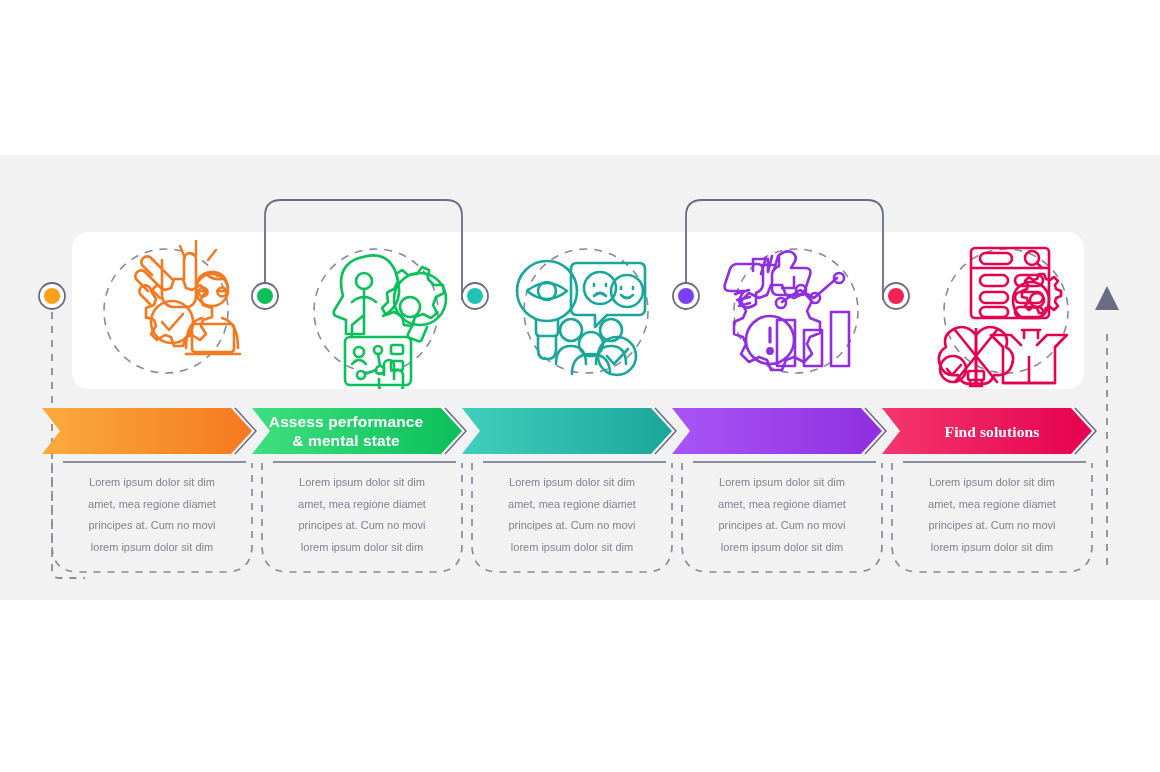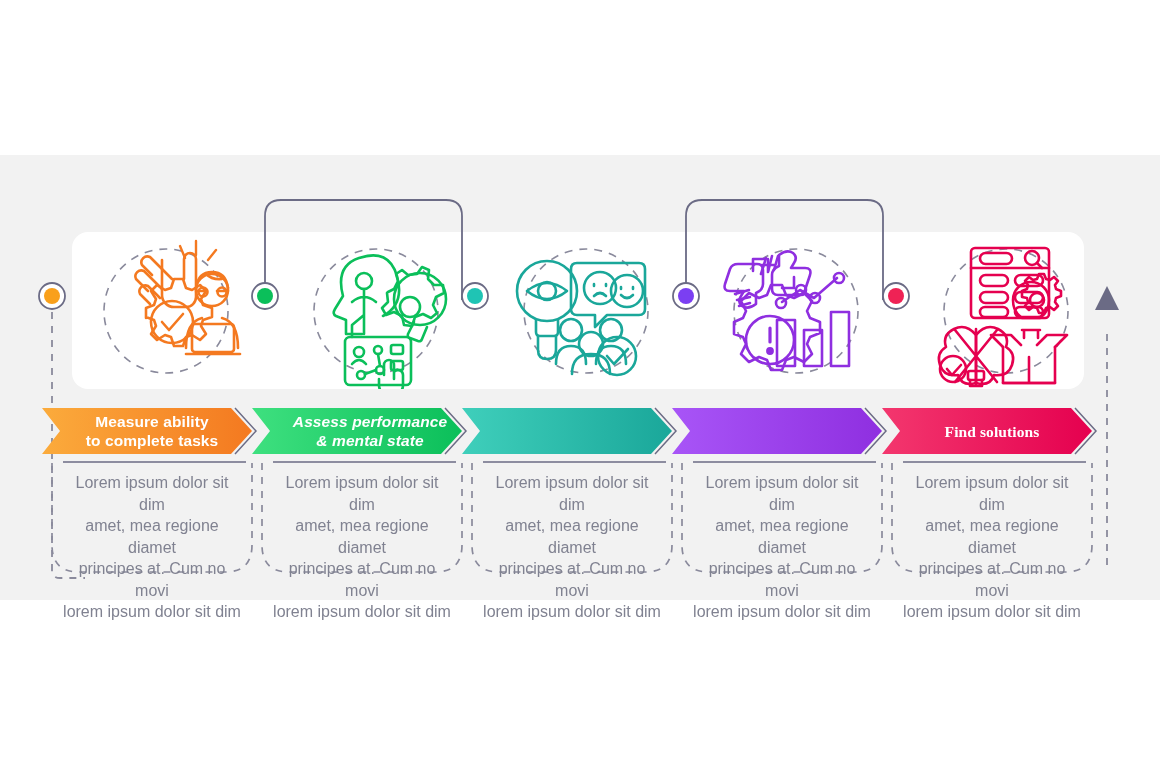--- a/index.html
+++ b/index.html
@@ -63,21 +63,21 @@
     letter-spacing: 0.1px;
     white-space: pre-line;
     pointer-events: none;
   }
 
   
   .desc {
     position: absolute;
     width: 178px;
     color: #808291;
-    font-size: 16px;
+    font-size: 11px;
     line-height: 21.5px;
     text-align: center;
     white-space: pre-line;
   }
 </style>
 </head>
 <body>
 
 <div id="stage">
 
@@ -325,23 +325,21 @@
         <circle cx="686" cy="296" r="8" fill="#7b3ff2"></circle>
       </g>
       <g>
         <circle cx="896" cy="296" r="13" fill="#ffffff" stroke="#6b6b85" stroke-width="1.8"></circle>
         <circle cx="896" cy="296" r="8" fill="#ef2255"></circle>
       </g>
       <path d="M1107,286 L1119,310 L1095,310 Z" fill="#6b6b85"></path>
     </g>
   </svg>
 
-  <div class="banner-label" style="left:62px;  top:412px; width:180px;">Measure ability
-to complete tasks</div>
-  <div class="banner-label" style="left:280px; top:412px; width:180px;font-style:italic;">Assess performance
+  <div class="banner-label" style="left:256px; top:412px; width:180px;">Assess performance
 &amp; mental state</div>
   <div class="banner-label" style="left:902px; top:422px; width:180px;font-family:Liberation Serif, serif;">Find solutions</div>
 
   <div class="desc" style="left:63px;  top:472px;">Lorem ipsum dolor sit dim
 amet, mea regione diamet
 principes at. Cum no movi
 lorem ipsum dolor sit dim</div>
   <div class="desc" style="left:273px; top:472px;">Lorem ipsum dolor sit dim
 amet, mea regione diamet
 principes at. Cum no movi

